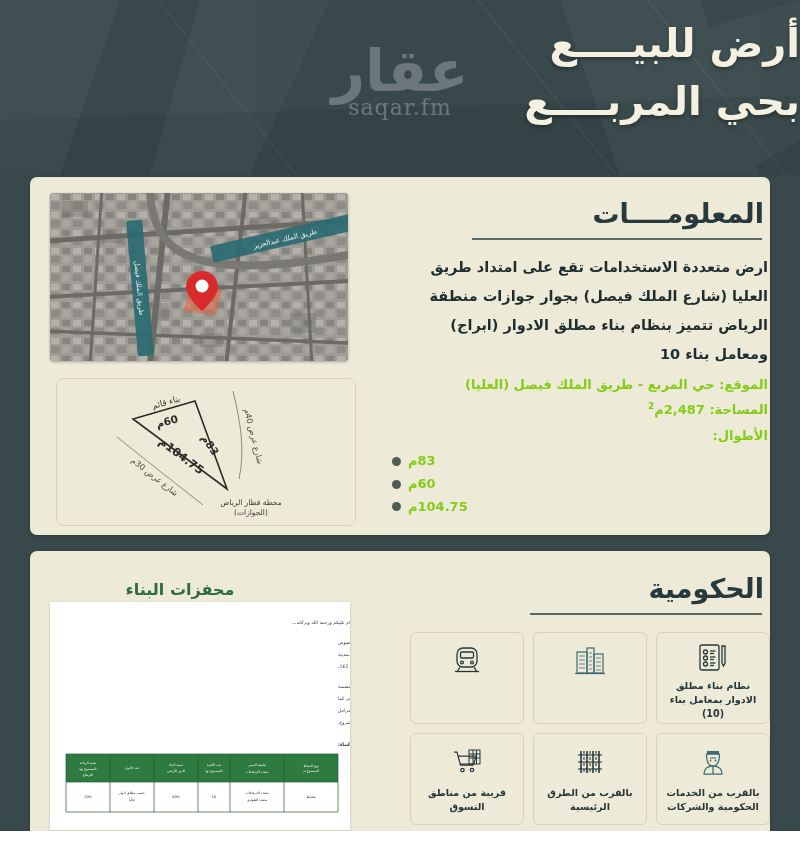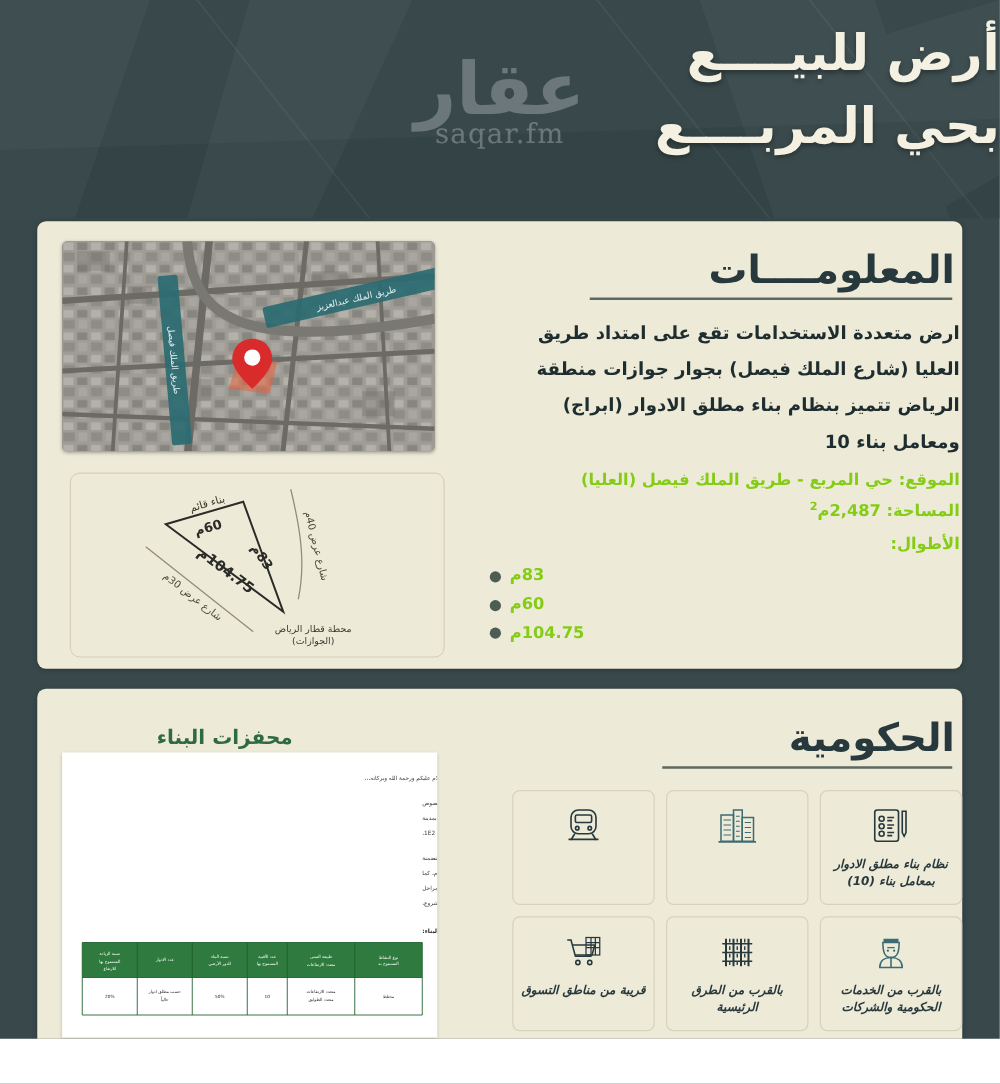--- a/index.html
+++ b/index.html
@@ -111,21 +111,21 @@
     border-radius: 8px;
     background: #eeead8;
     overflow: hidden;
   }
   #sketch-box svg { display: block; }
 
   
   .sec-title {
     position: absolute;
     color: #27393c;
-    font-size: 31px;
+    font-size: 27px;
     font-weight: bold;
     letter-spacing: 3px;
     direction: rtl;
   }
   .sec-rule {
     position: absolute;
     height: 2px;
     background: #5c6a63;
   }
   #info-title { right: 36px; top: 198px; }
@@ -201,21 +201,20 @@
 
   .cards {
     position: absolute;
     right: 30px;
     top: 632px;
     width: 360px;
     display: grid;
     grid-template-columns: repeat(3, 1fr);
     gap: 9px;
     direction: rtl;
-    font-style: italic;
   }
   .card {
     background: #eeead8;
     border: 1px solid #d7d2bd;
     border-radius: 6px;
     height: 92px;
     padding: 8px 4px 6px;
     display: flex;
     flex-direction: column;
     align-items: center;

